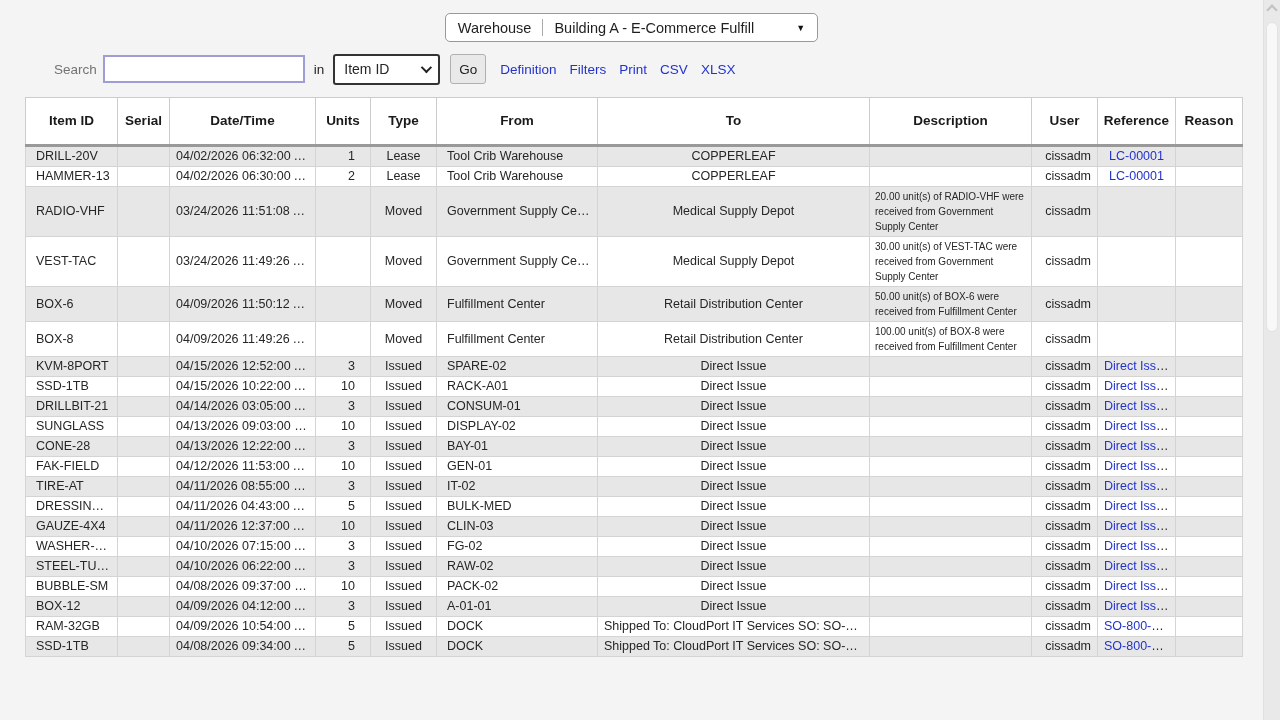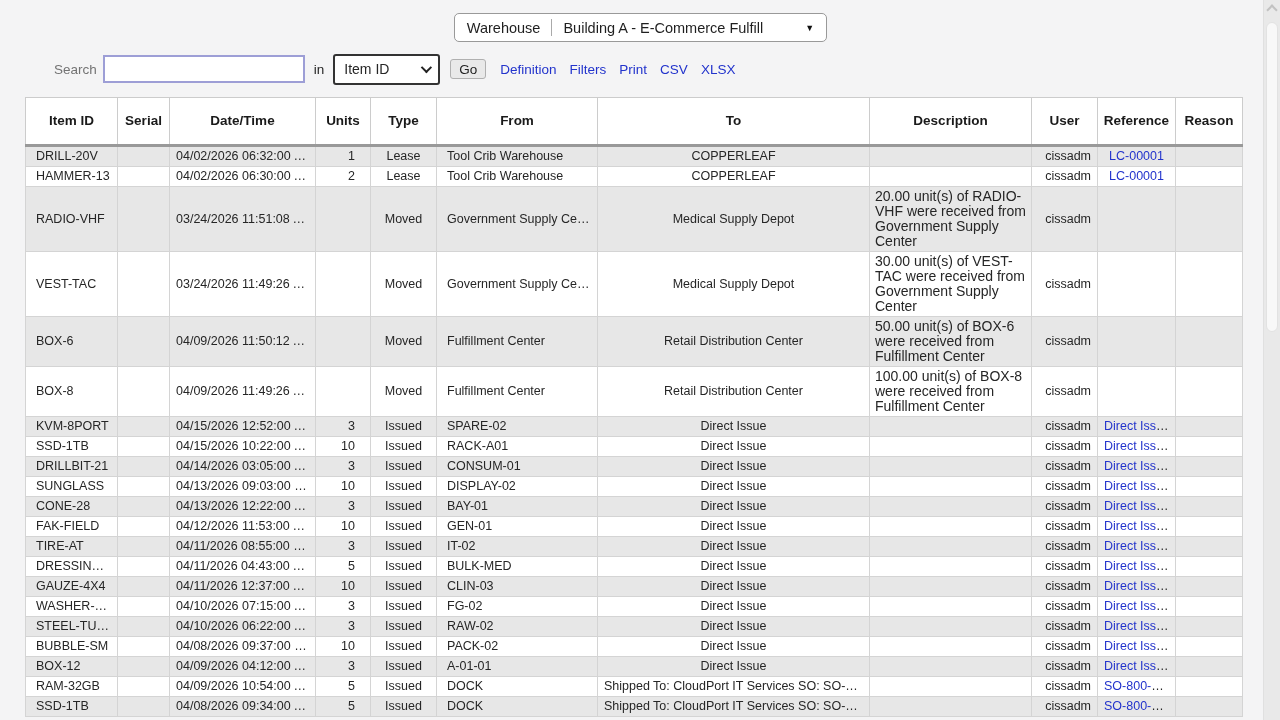--- a/index.html
+++ b/index.html
@@ -12,21 +12,21 @@
   *{box-sizing:border-box;margin:0;padding:0;}
   html,body{width:1280px;height:720px;overflow:hidden;}
   body{
     background:#f4f4f5;
     font-family:"Liberation Sans","DejaVu Sans",sans-serif;
     color:var(--text);
     position:relative;
   }
   
   .topbar{
-    position:absolute;top:13px;left:9px;width:1263px;
+    position:absolute;top:13px;left:0;width:1263px;
     display:flex;justify-content:center;
   }
   .loc-box{
     display:flex;align-items:center;
     background:#fff;border:1px solid #999;border-radius:5px;
     height:29px;padding:0 12px;font-size:14.5px;color:#1f1f1f;
   }
   .loc-label{white-space:nowrap;}
   .loc-divider{width:1px;height:17px;background:#aaa;margin:0 11px;}
   .loc-dd{
@@ -48,21 +48,21 @@
   .field-select{
     width:107px;height:31px;border:2px solid #333;border-radius:3px;
     background:#fff;display:flex;align-items:center;justify-content:space-between;
     padding:0 9px 0 9px;font-size:14px;cursor:pointer;
   }
   .select-chevron{
     width:8px;height:8px;border-right:2px solid #222;border-bottom:2px solid #222;
     transform:rotate(45deg) translateY(-2px);
   }
   .go-btn{
-    margin-left:10px;height:20px;padding:0 8px;
+    margin-left:10px;height:30px;padding:0 8px;
     background:#e9e9e9;border:1px solid #b0b0b0;border-radius:3px;
     font-size:13.5px;color:#222;cursor:pointer;
   }
   .links{display:flex;gap:13px;margin-left:14px;}
   .links a{color:var(--link);text-decoration:none;cursor:pointer;}
   
   .grid-wrap{position:absolute;top:97px;left:25px;width:1217px;background:#fff;}
   table{
     border-collapse:collapse;table-layout:fixed;width:1217px;
     font-size:12.5px;color:var(--text);
@@ -81,21 +81,21 @@
   tbody tr:nth-child(odd) td{background:var(--stripe);}
   tbody tr:nth-child(even) td{background:#fff;}
   .c-item{text-align:left;padding-left:10px;}
   .c-serial{text-align:left;}
   .c-date{text-align:center;}
   .c-units{text-align:right;padding-right:15px;}
   .c-type{text-align:center;}
   .c-from{text-align:left;padding-left:10px;}
   .c-to{text-align:center;}
   .c-desc{
-    text-align:left;white-space:normal;font-size:14px;line-height:15px;
+    text-align:left;white-space:normal;font-size:10px;line-height:15px;
     padding:2px 5px;word-wrap:break-word;
   }
   .c-user{text-align:right;}
   .c-ref{text-align:center;}
   .c-reason{text-align:left;}
   .ref-text.link{color:var(--link);cursor:pointer;}
   
   .scrollbar{
     position:absolute;top:0;right:0;width:17px;height:720px;
     background:#e9e9e9;border-left:1px solid #e0e0e0;

